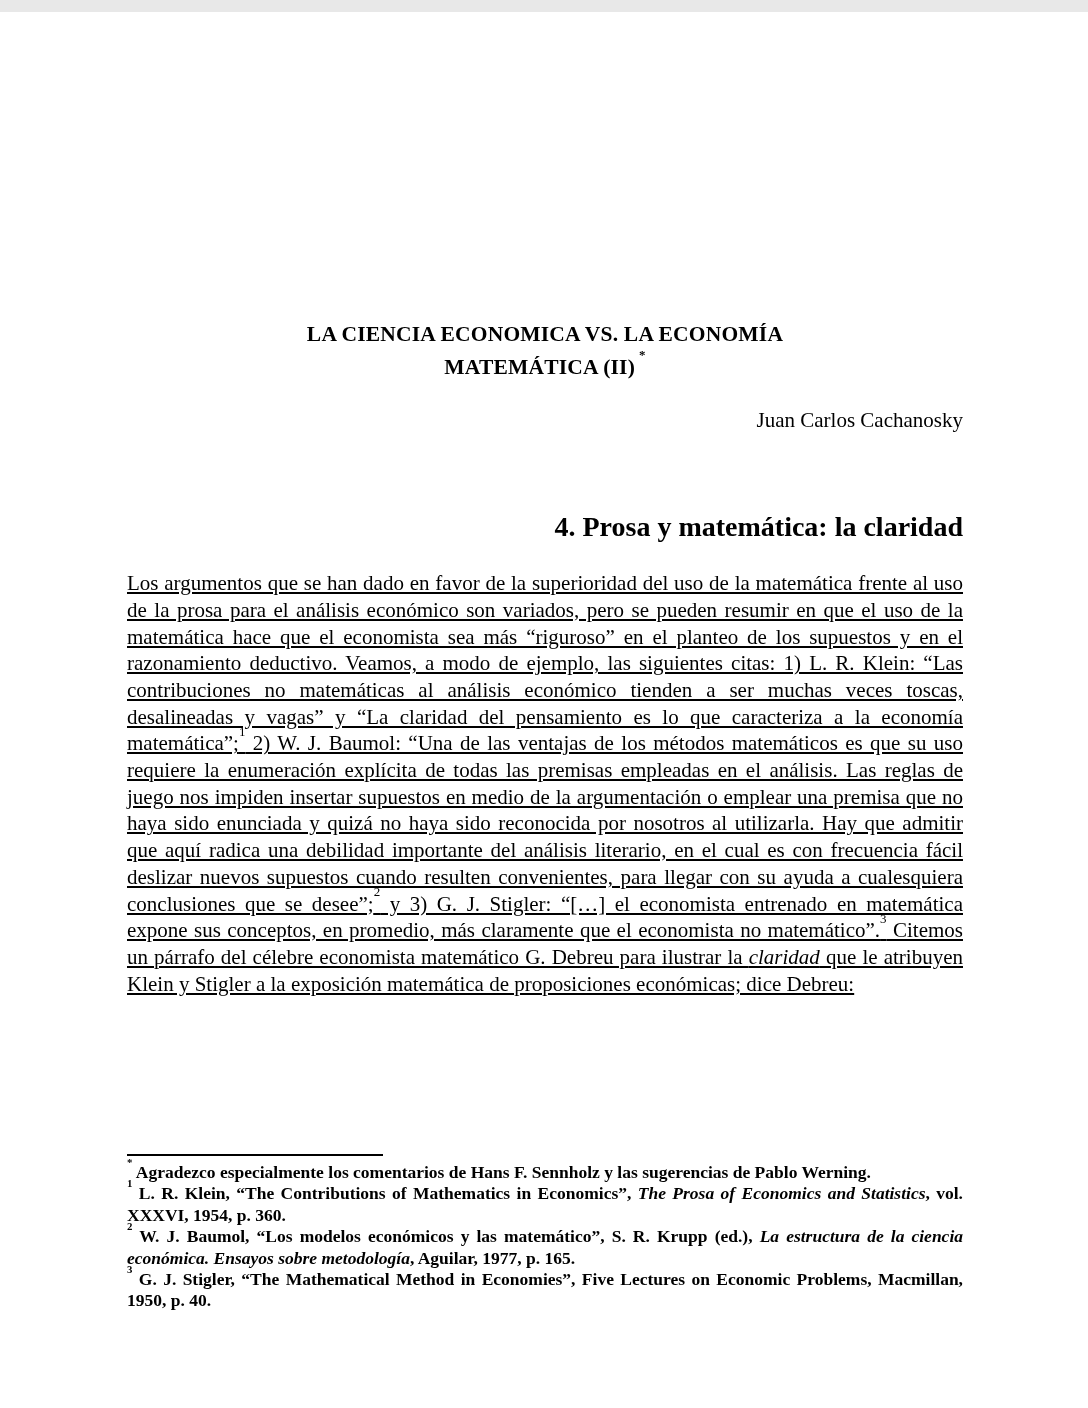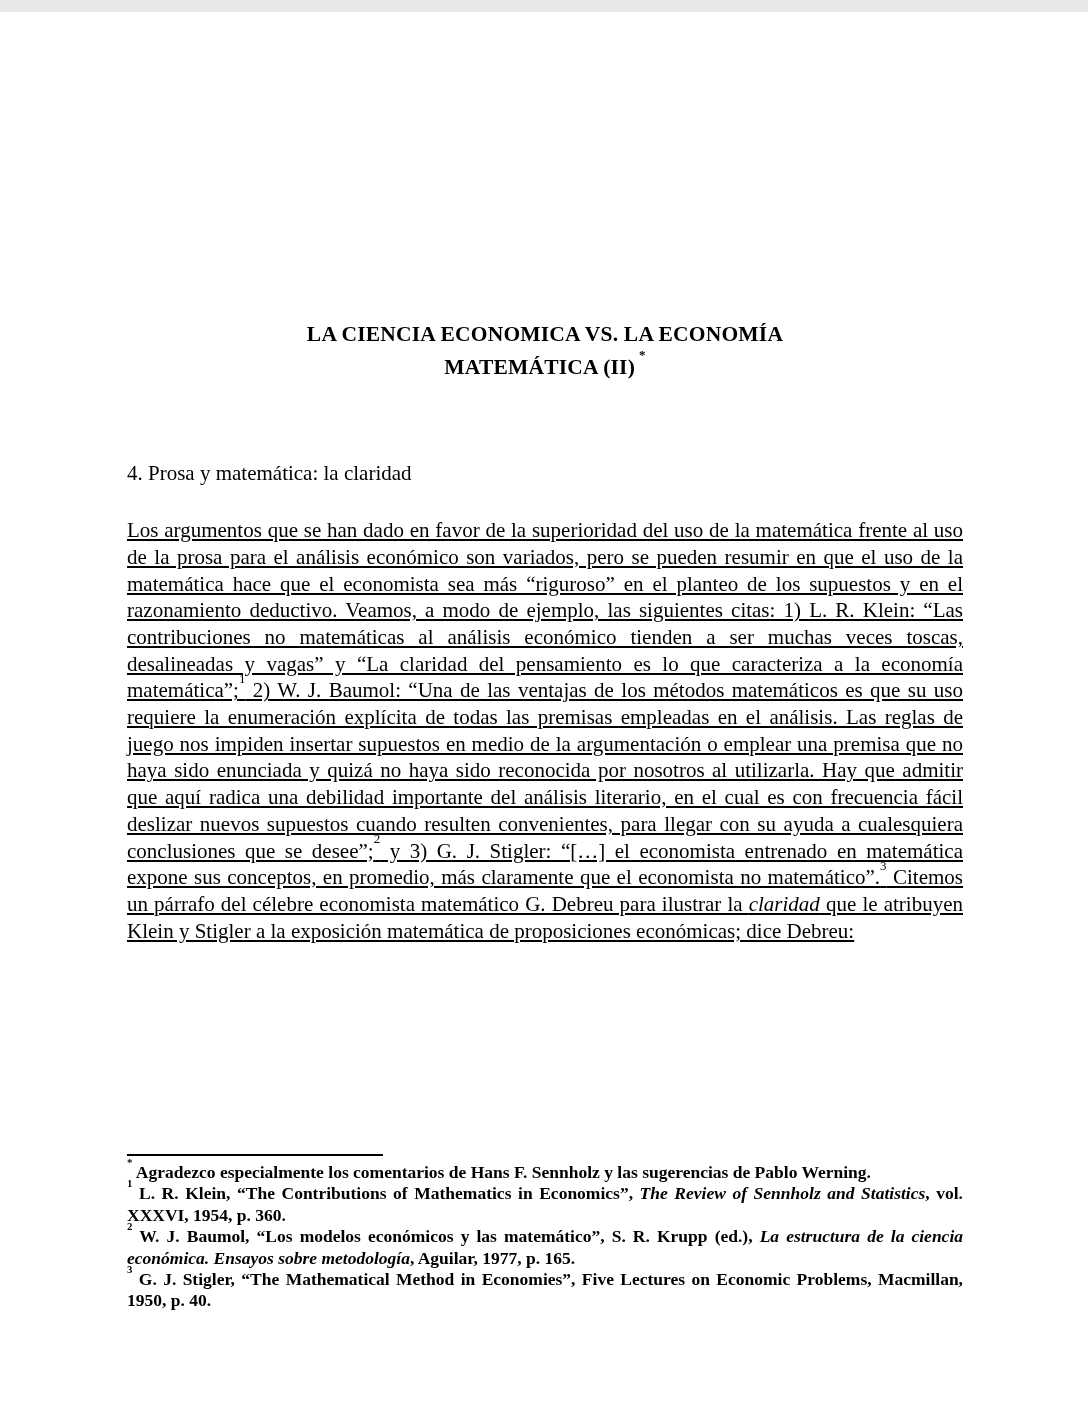--- a/index.html
+++ b/index.html
@@ -35,23 +35,23 @@
     font-weight: bold;
   }
   .author {
     margin: 25px 0 0 0;
     text-align: right;
     font-size: 21px;
     line-height: 28px;
   }
   .section-heading {
     margin: 79px 0 0 0;
-    font-size: 21px;
-    font-weight: normal;
-    text-align: left;
+    font-size: 28px;
+    font-weight: bold;
+    text-align: right;
     line-height: 27px;
   }
   .body-text {
     margin: 30px 0 0 0;
     font-size: 21px;
     line-height: 26.7px;
     text-align: justify;
     text-justify: inter-word;
     text-decoration: underline;
   }
@@ -84,31 +84,32 @@
   }
 </style>
 </head>
 <body>
 
 <div class="page">
   <div class="content">
 
     <h1 class="doc-title"><span>LA CIENCIA ECONOMICA VS. LA ECONOMÍA</span><br><span>MATEMÁTICA (II)</span><sup class="title-sup">*</sup></h1>
 
+    <div class="author">Juan Carlos Cachanosky</div>
 
     <h2 class="section-heading">4. Prosa y matemática: la claridad</h2>
 
     <p class="body-text"><span>Los argumentos que se han dado en favor de la superioridad del uso de la matemática frente al uso de la prosa para el análisis económico son variados, pero se pueden resumir en que el uso de la matemática hace que el economista sea más “riguroso” en el planteo de los supuestos y en el razonamiento deductivo. Veamos, a modo de ejemplo, las siguientes citas: 1) L. R. Klein: “Las contribuciones no matemáticas al análisis económico tienden a ser muchas veces toscas, desalineadas y vagas” y “La claridad del pensamiento es lo que caracteriza a la economía matemática”;</span><sup class="ref">1</sup><span> 2) W. J. Baumol: “Una de las ventajas de los métodos matemáticos es que su uso requiere la enumeración explícita de todas las premisas empleadas en el análisis. Las reglas de juego nos impiden insertar supuestos en medio de la argumentación o emplear una premisa que no haya sido enunciada y quizá no haya sido reconocida por nosotros al utilizarla. Hay que admitir que aquí radica una debilidad importante del análisis literario, en el cual es con frecuencia fácil deslizar nuevos supuestos cuando resulten convenientes, para llegar con su ayuda a cualesquiera conclusiones que se desee”;</span><sup class="ref">2</sup><span> y 3) G. J. Stigler: “[…] el economista entrenado en matemática expone sus conceptos, en promedio, más claramente que el economista no matemático”.</span><sup class="ref">3</sup><span> Citemos un párrafo del célebre economista matemático G. Debreu para ilustrar la </span><em class="italic">claridad</em><span> que le atribuyen Klein y Stigler a la exposición matemática de proposiciones económicas; dice Debreu:</span></p>
 
   </div>
 
   <div class="footnote-area">
     <div class="footnote-separator"></div>
 
     <p class="footnote"><sup class="ref">*</sup><span> Agradezco especialmente los comentarios de Hans F. Sennholz y las sugerencias de Pablo Werning.</span></p>
 
-    <p class="footnote"><sup class="ref">1</sup><span> L. R. Klein, “The Contributions of Mathematics in Economics”, </span><em class="italic">The Review of Sennholz and Statistics</em><span>, vol. XXXVI, 1954, p. 360.</span></p>
+    <p class="footnote"><sup class="ref">1</sup><span> L. R. Klein, “The Contributions of Mathematics in Economics”, </span><em class="italic">The Prosa of Economics and Statistics</em><span>, vol. XXXVI, 1954, p. 360.</span></p>
 
     <p class="footnote"><sup class="ref">2</sup><span> W. J. Baumol, “Los modelos económicos y las matemático”, S. R. Krupp (ed.), </span><em class="italic">La estructura de la ciencia económica. Ensayos sobre metodología</em><span>, Aguilar, 1977, p. 165.</span></p>
 
     <p class="footnote"><sup class="ref">3</sup><span> G. J. Stigler, “The Mathematical Method in Economies”, Five Lectures on Economic Problems, Macmillan, 1950, p. 40.</span></p>
   </div>
 </div>
 
 </body></html>

